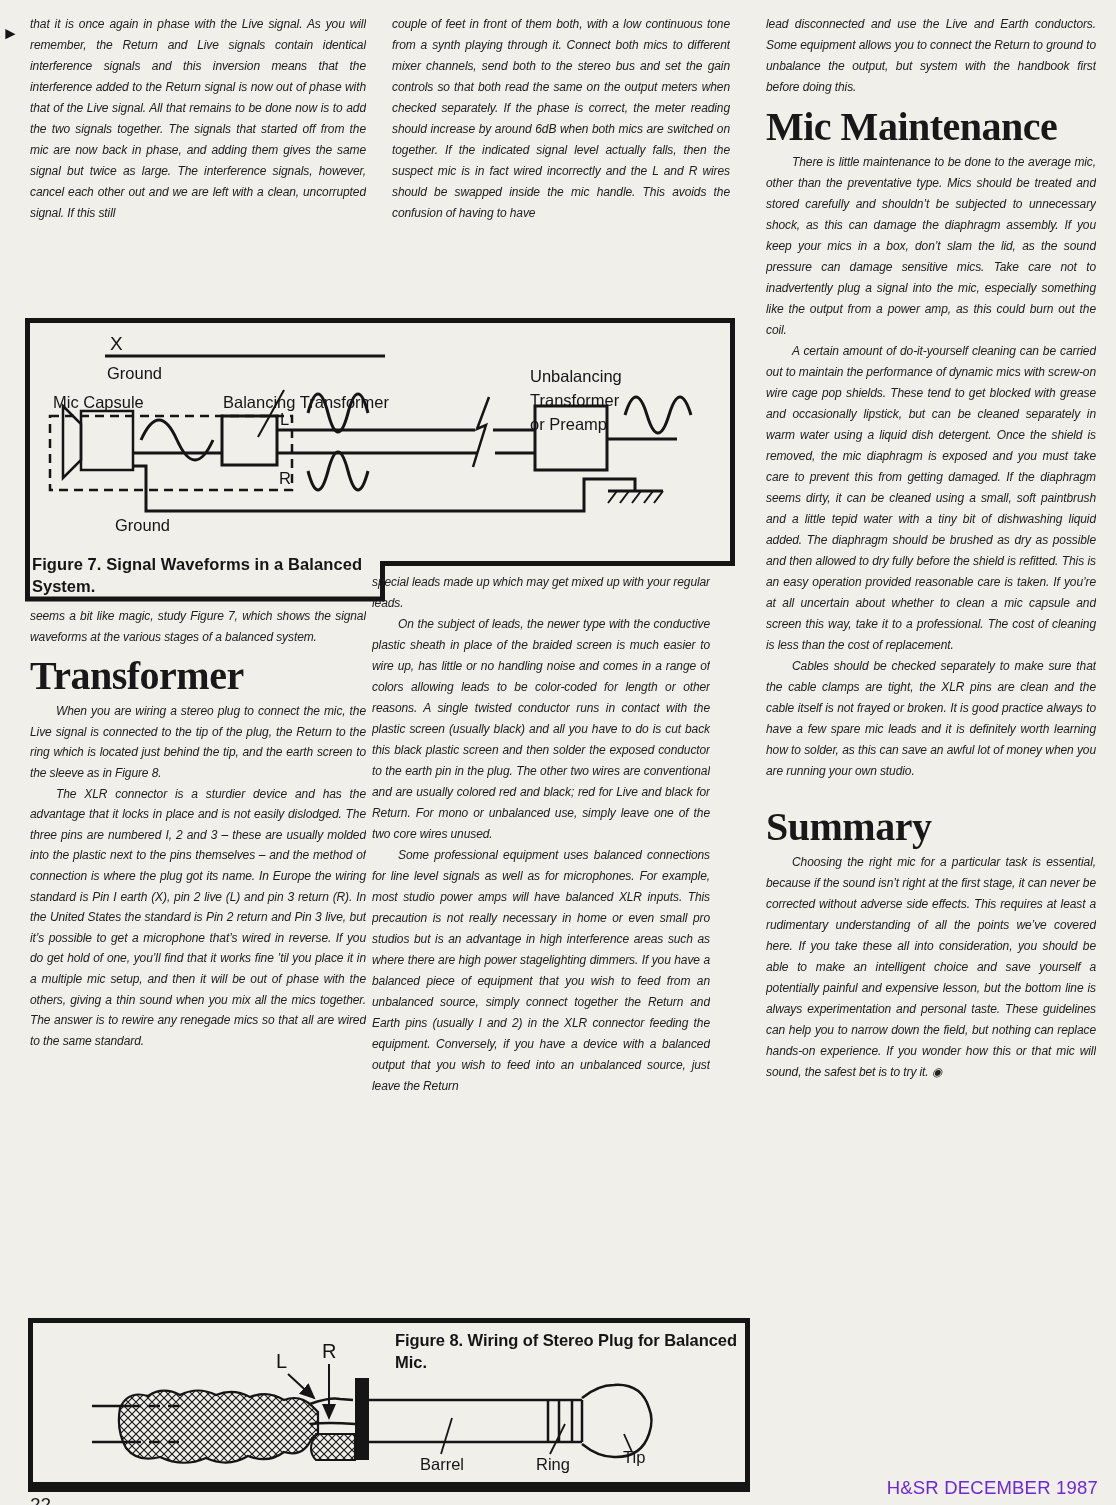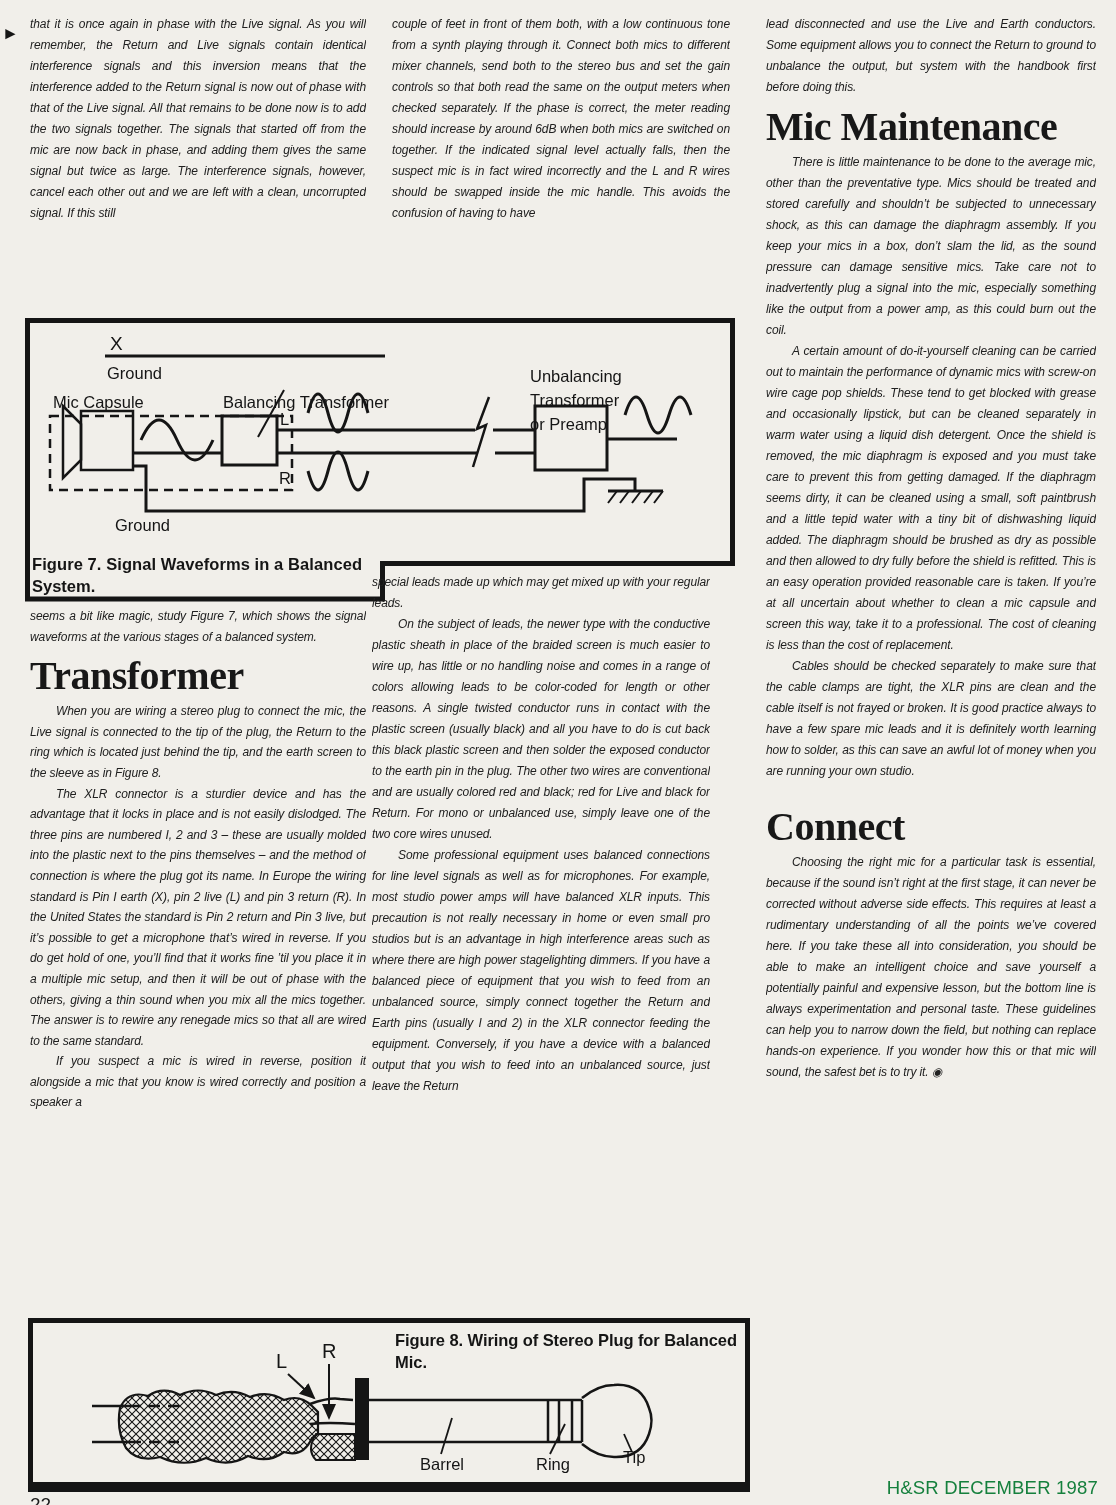--- a/index.html
+++ b/index.html
@@ -13,21 +13,21 @@
   .lh-tight .para{line-height:20.6px;}
   .para.ind{text-indent:26px;}
   h2{
     font-family:"Liberation Serif", serif;font-weight:bold;color:#181818;
     font-size:40px;line-height:34px;margin:12px 0 8px 0;letter-spacing:-0.5px;
   }
   h2.mt{margin-top:28px;}
   .marker{position:absolute;left:2px;top:24px;font-size:17px;color:#151515;}
   .footer{
     position:absolute;left:766px;top:1477px;width:332px;text-align:right;
-    font-size:18.5px;color:#15803d;letter-spacing:0.2px;
+    font-size:18.5px;color:#6d28d9;letter-spacing:0.2px;
   }
   .pagenum{position:absolute;left:30px;top:1494px;font-size:19px;color:#1b1b1b;}
   svg{position:absolute;}
   svg text{fill:#151515;font-family:"Liberation Sans", sans-serif;font-size:16.5px;}
   svg text.big{font-size:19px;}
   svg text.cap{font-weight:bold;font-size:16.5px;}
   svg text.lr{font-size:20px;}
   .ink{stroke:#151515;fill:none;}
 </style>
 </head>
@@ -84,41 +84,40 @@
 </svg>
 
 <div class="tb lh-tight" style="left:30px;top:606px;width:336px;height:710px">
   <div>
       <p class="para">seems a bit like magic, study Figure 7, which shows the signal waveforms at the various stages of a balanced system.</p>
     </div>
   <h2>Transformer</h2>
   <div>
       <p class="para ind">When you are wiring a stereo plug to connect the mic, the Live signal is connected to the tip of the plug, the Return to the ring which is located just behind the tip, and the earth screen to the sleeve as in Figure 8.</p>
       <p class="para ind">The XLR connector is a sturdier device and has the advantage that it locks in place and is not easily dislodged. The three pins are numbered I, 2 and 3 – these are usually molded into the plastic next to the pins themselves – and the method of connection is where the plug got its name. In Europe the wiring standard is Pin I earth (X), pin 2 live (L) and pin 3 return (R). In the United States the standard is Pin 2 return and Pin 3 live, but it’s possible to get a microphone that’s wired in reverse. If you do get hold of one, you’ll find that it works fine ’til you place it in a multiple mic setup, and then it will be out of phase with the others, giving a thin sound when you mix all the mics together. The answer is to rewire any renegade mics so that all are wired to the same standard.</p>
-      <p class="para ind">If you suspect a mic is wired in reverse, position it alongside a mic that you know is wired correctly and position a speaker a</p>
     </div>
 </div>
 
 <div class="tb" style="left:372px;top:572px;width:338px;height:744px">
     <p class="para">special leads made up which may get mixed up with your regular leads.</p>
     <p class="para ind">On the subject of leads, the newer type with the conductive plastic sheath in place of the braided screen is much easier to wire up, has little or no handling noise and comes in a range of colors allowing leads to be color-coded for length or other reasons. A single twisted conductor runs in contact with the plastic screen (usually black) and all you have to do is cut back this black plastic screen and then solder the exposed conductor to the earth pin in the plug. The other two wires are conventional and are usually colored red and black; red for Live and black for Return. For mono or unbalanced use, simply leave one of the two core wires unused.</p>
     <p class="para ind">Some professional equipment uses balanced connections for line level signals as well as for microphones. For example, most studio power amps will have balanced XLR inputs. This precaution is not really necessary in home or even small pro studios but is an advantage in high interference areas such as where there are high power stagelighting dimmers. If you have a balanced piece of equipment that you wish to feed from an unbalanced source, simply connect together the Return and Earth pins (usually I and 2) in the XLR connector feeding the equipment. Conversely, if you have a device with a balanced output that you wish to feed into an unbalanced source, just leave the Return</p>
   </div>
 
 <div class="tb" style="left:766px;top:14px;width:330px;height:1460px">
   <div>
       <p class="para">lead disconnected and use the Live and Earth conductors. Some equipment allows you to connect the Return to ground to unbalance the output, but system with the handbook first before doing this.</p>
     </div>
   <h2>Mic Maintenance</h2>
   <div>
       <p class="para ind">There is little maintenance to be done to the average mic, other than the preventative type. Mics should be treated and stored carefully and shouldn’t be subjected to unnecessary shock, as this can damage the diaphragm assembly. If you keep your mics in a box, don’t slam the lid, as the sound pressure can damage sensitive mics. Take care not to inadvertently plug a signal into the mic, especially something like the output from a power amp, as this could burn out the coil.</p>
       <p class="para ind">A certain amount of do-it-yourself cleaning can be carried out to maintain the performance of dynamic mics with screw-on wire cage pop shields. These tend to get blocked with grease and occasionally lipstick, but can be cleaned separately in warm water using a liquid dish detergent. Once the shield is removed, the mic diaphragm is exposed and you must take care to prevent this from getting damaged. If the diaphragm seems dirty, it can be cleaned using a small, soft paintbrush and a little tepid water with a tiny bit of dishwashing liquid added. The diaphragm should be brushed as dry as possible and then allowed to dry fully before the shield is refitted. This is an easy operation provided reasonable care is taken. If you’re at all uncertain about whether to clean a mic capsule and screen this way, take it to a professional. The cost of cleaning is less than the cost of replacement.</p>
       <p class="para ind">Cables should be checked separately to make sure that the cable clamps are tight, the XLR pins are clean and the cable itself is not frayed or broken. It is good practice always to have a few spare mic leads and it is definitely worth learning how to solder, as this can save an awful lot of money when you are running your own studio.</p>
     </div>
-  <h2 class="mt">Connect</h2>
+  <h2 class="mt">Summary</h2>
   <div>
       <p class="para ind">Choosing the right mic for a particular task is essential, because if the sound isn’t right at the first stage, it can never be corrected without adverse side effects. This requires at least a rudimentary understanding of all the points we’ve covered here. If you take these all into consideration, you should be able to make an intelligent choice and save yourself a potentially painful and expensive lesson, but the bottom line is always experimentation and personal taste. These guidelines can help you to narrow down the field, but nothing can replace hands-on experience. If you wonder how this or that mic will sound, the safest bet is to try it. ◉</p>
     </div>
 </div>
 
 <svg viewBox="0 0 722 174" style="left:28px;top:1318px;width:722px;height:174px">
   <defs>
     <pattern id="xh" width="8" height="8" patternUnits="userSpaceOnUse">
       <path d="M0,8 L8,0 M0,0 L8,8" stroke="#151515" stroke-width="1.1"></path>
     </pattern>

